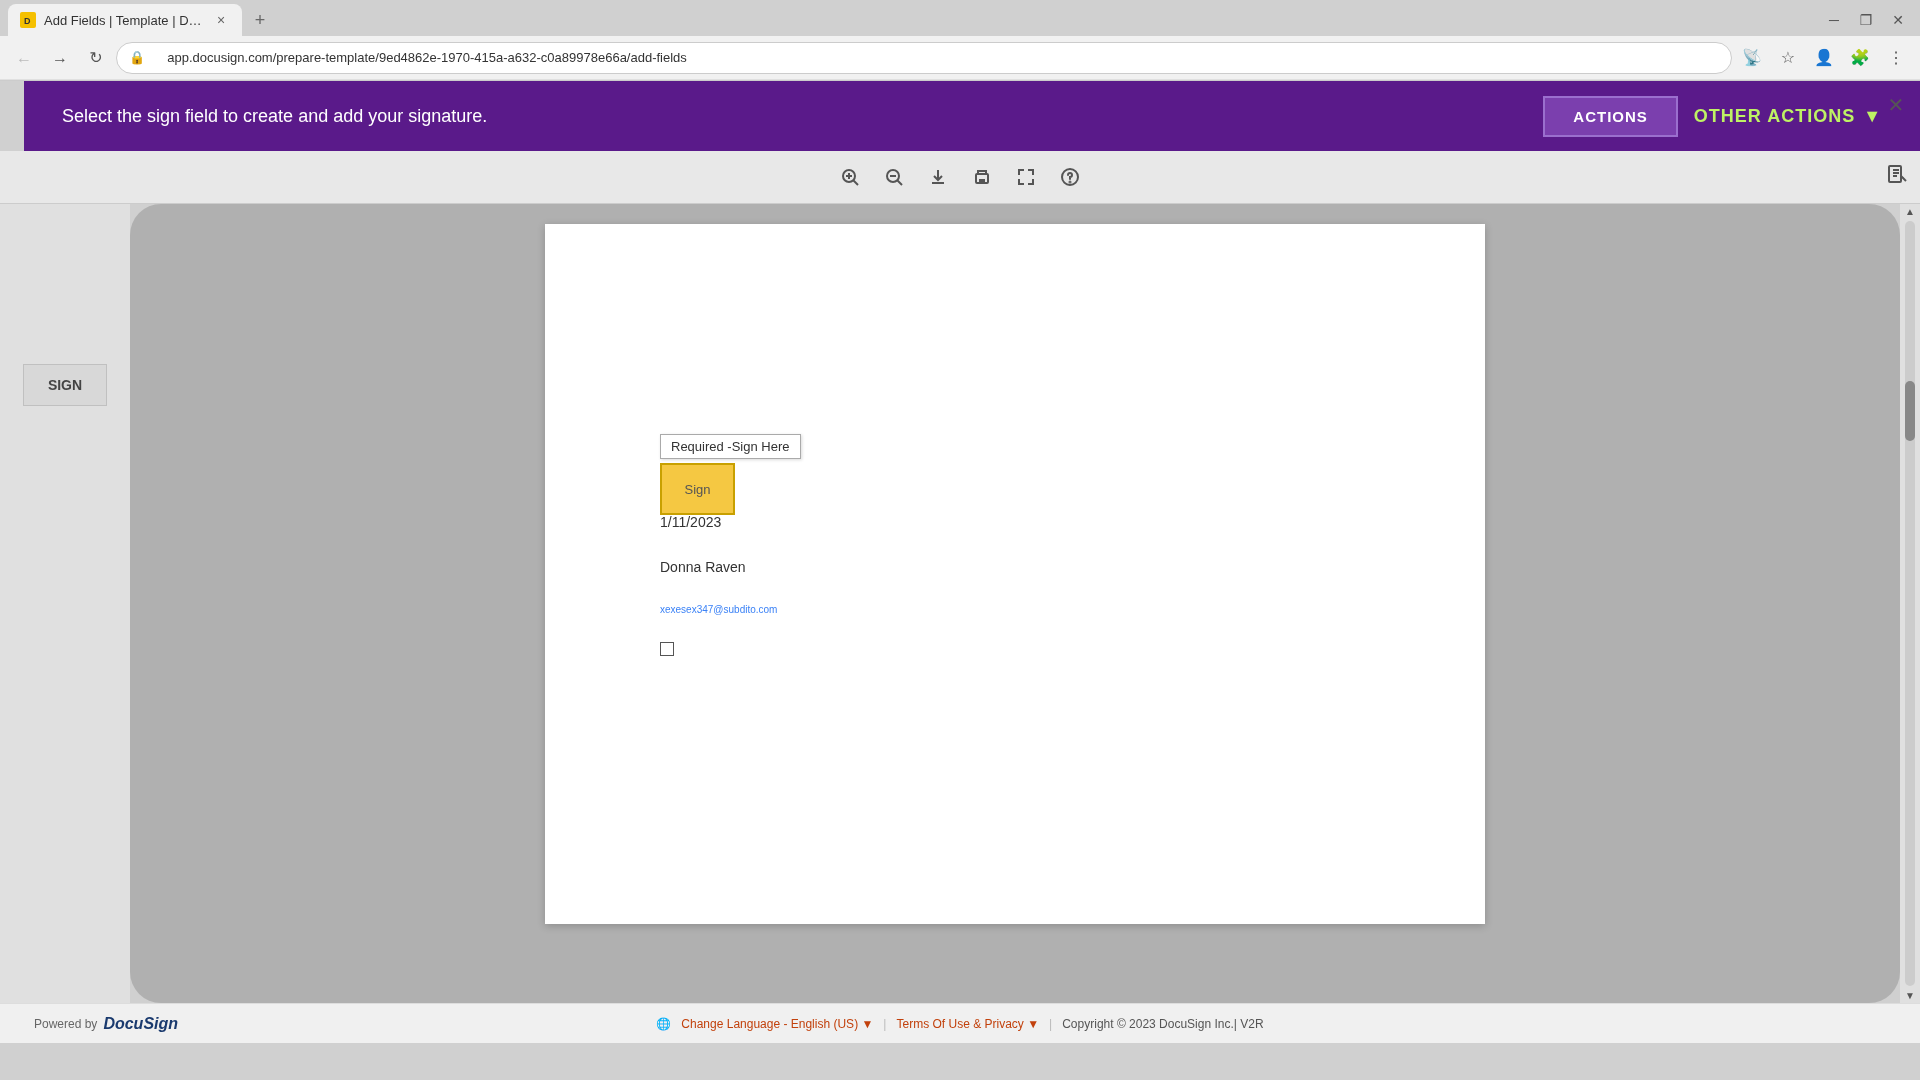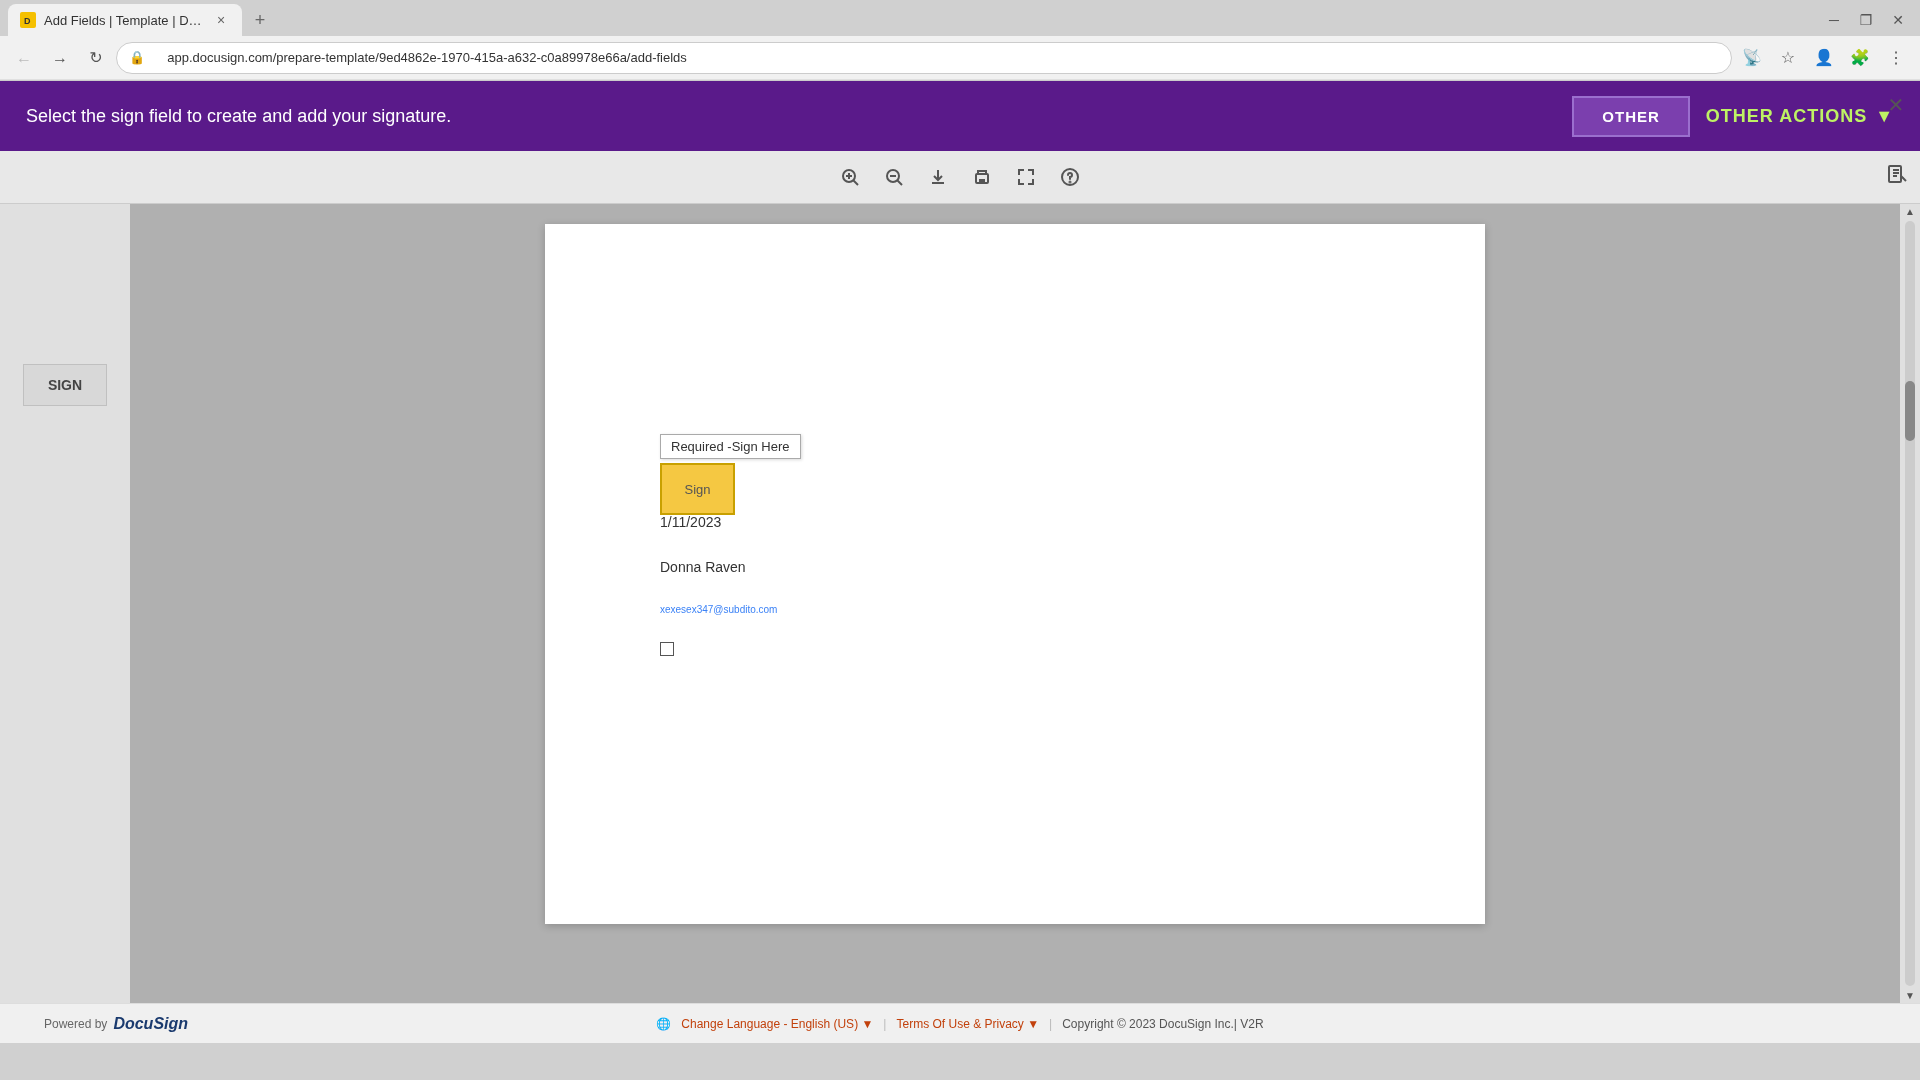--- a/index.html
+++ b/index.html
@@ -103,23 +103,24 @@
       position: relative;
       display: flex;
       flex-direction: column;
     }
 
     
     .header-banner {
       background: #5a1a8a;
       display: flex;
       align-items: center;
-      padding: 0 26px;
+      padding: 0 38px;
       height: 70px;
       flex-shrink: 0;
+      margin-left: 24px;
     }
     .header-message {
       color: #fff;
       font-size: 18px;
       flex: 1;
     }
     .finish-btn {
       background: #7b3fae;
       color: #fff;
       border: 2px solid #9b6fce;
@@ -205,20 +206,21 @@
     
     .doc-page-area {
       flex: 1;
       overflow-y: auto;
       background: #b0b0b0;
       display: flex;
       flex-direction: column;
       align-items: center;
       padding: 20px 0;
       position: relative;
+      border-radius: 31px;
     }
     .doc-page {
       background: #fff;
       width: 940px;
       min-height: 700px;
       padding: 40px;
       position: relative;
       box-shadow: 0 2px 8px rgba(0,0,0,0.2);
     }
 
@@ -304,21 +306,21 @@
       align-items: center;
       justify-content: center;
       height: 40px;
       font-size: 12px;
       color: #555;
       gap: 16px;
       flex-shrink: 0;
     }
     .footer-powered {
       position: absolute;
-      left: 44px;
+      left: 34px;
       display: flex; align-items: center; gap: 6px;
     }
     .docusign-logo {
       font-size: 16px;
       font-weight: bold;
       color: #1a3a6e;
       font-style: italic;
       text-align: center;
     }
     .footer-links {
@@ -395,21 +397,21 @@
     </div>
   </div>
 </div>
 
 <div class="app-container">
 
   <button class="close-btn">✕</button>
 
   <div class="header-banner">
     <span class="header-message">Select the sign field to create and add your signature.</span>
-    <button class="finish-btn">OTHER</button>
+    <button class="finish-btn">ACTIONS</button>
     <button class="other-actions-btn">
       <span>OTHER ACTIONS</span>
       <span>▼</span>
     </button>
   </div>
 
   <div class="doc-area">
 
     <div class="doc-toolbar">
       <button class="toolbar-btn" title="Zoom In">

